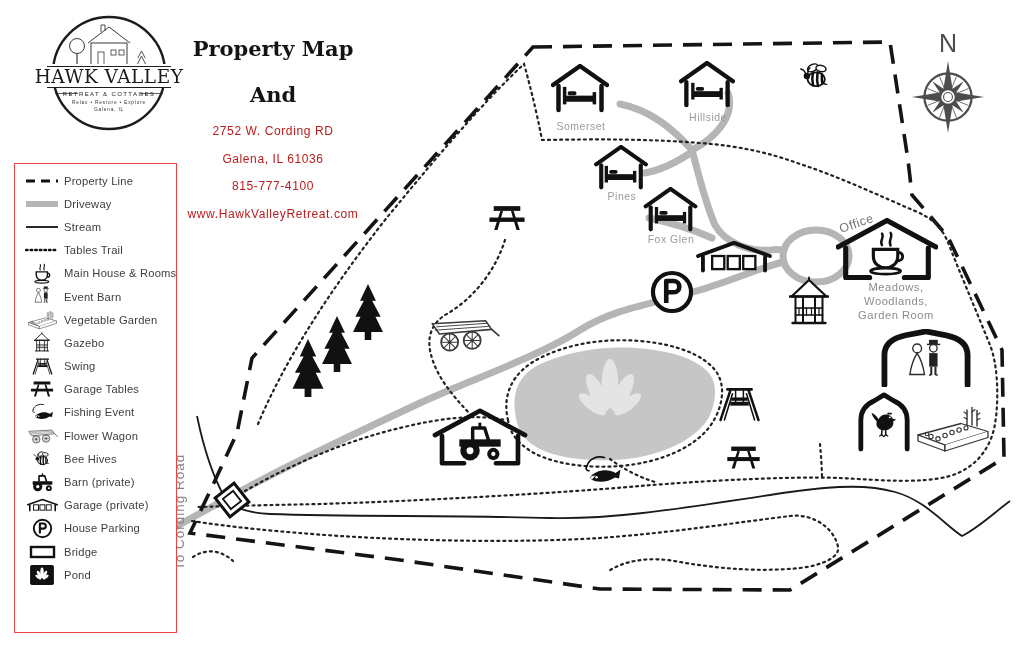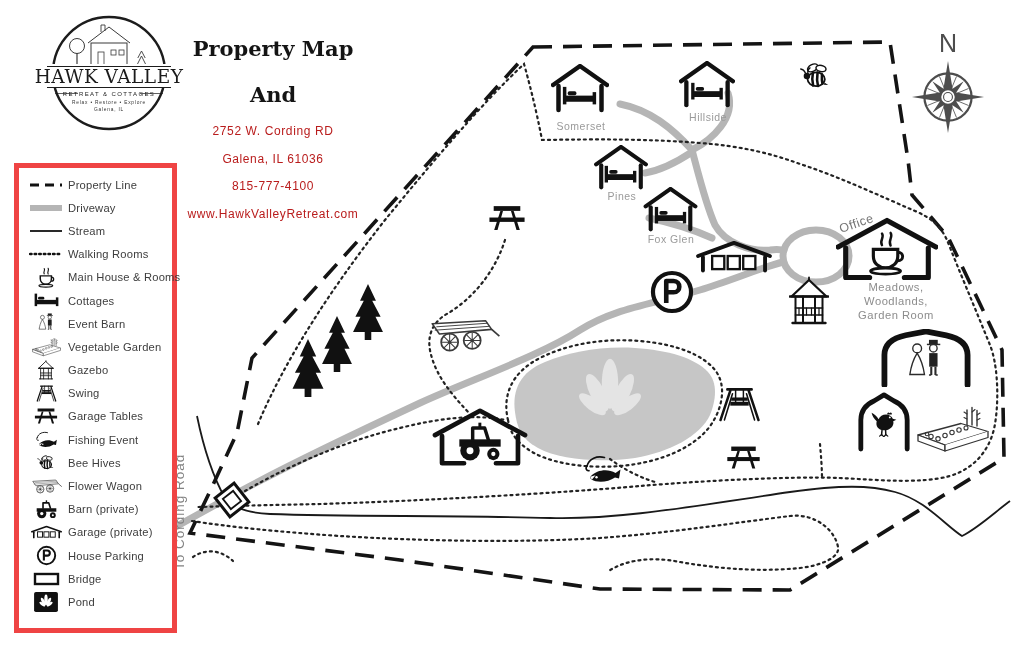--- a/index.html
+++ b/index.html
@@ -12,21 +12,21 @@
 
   
   .titleblock{position:absolute;left:168px;top:22px;width:210px;text-align:center;}
   .titleblock .tl{font-family:"DejaVu Serif",serif;font-weight:bold;font-size:21px;
                   line-height:38px;margin:8px;color:#141414;}
   .addr{margin-top:8px;}
   .addr p{margin:8px;font-size:12px;line-height:19.5px;letter-spacing:.6px;color:#b91c1c;}
 
   
   .legend{position:absolute;left:14px;top:163px;width:163px;height:470px;
-          border:5px solid #ef4444;background:#fff;box-sizing:border-box;padding-top:5px;}
+          border:1px solid #ef4444;background:#fff;box-sizing:border-box;padding-top:5px;}
   .lg-row{height:23.2px;display:flex;align-items:center;padding-left:5px;}
   .lg-ic{width:44px;display:flex;justify-content:center;align-items:center;flex:0 0 44px;color:#111;}
   .lg-label{font-size:11.2px;color:#3d3d3d;letter-spacing:.2px;white-space:nowrap;}
 
   
   .map-label{font-family:"Liberation Sans",sans-serif;font-size:10.5px;fill:#9a9a9a;
              letter-spacing:.5px;text-anchor:middle;}
   .house-label{font-family:"Liberation Sans",sans-serif;font-size:11.2px;fill:#8c8c8c;
                letter-spacing:.5px;text-anchor:middle;}
   .office-label{font-family:"Liberation Sans",sans-serif;font-size:12.5px;fill:#757575;letter-spacing:.5px;}
@@ -450,40 +450,32 @@
     </span>
         <span class="lg-label">Stream</span>
   </div>
 
   <div class="lg-row">
     <span class="lg-ic">
       <svg width="34" height="8">
             <line x1="1" y1="4" x2="33" y2="4" stroke="#111" stroke-width="2.4" stroke-dasharray="1.6 3" stroke-linecap="round"></line>
           </svg>
     </span>
-        <span class="lg-label">Walking Rooms</span>
+        <span class="lg-label">Tables Trail</span>
   </div>
 
   <div class="lg-row">
     <span class="lg-ic">
       <svg width="21" height="21" viewBox="0 0 32 32">
             <use href="#s-coffee" style="color:#111"></use>
           </svg>
     </span>
         <span class="lg-label">Main House &amp; Rooms</span>
   </div>
 
-  <div class="lg-row">
-    <span class="lg-ic">
-      <svg width="25" height="15" viewBox="0 0 40 24">
-            <use href="#s-bed" style="color:#111"></use>
-          </svg>
-    </span>
-        <span class="lg-label">Cottages</span>
-  </div>
 
   <div class="lg-row">
     <span class="lg-ic">
       <svg width="18" height="21" viewBox="0 0 38 44">
             <use href="#s-couple"></use>
           </svg>
     </span>
         <span class="lg-label">Event Barn</span>
   </div>
 
@@ -528,34 +520,34 @@
     <span class="lg-ic">
       <svg width="24" height="20" viewBox="0 0 40 34">
             <use href="#s-fish" style="color:#111"></use>
           </svg>
     </span>
         <span class="lg-label">Fishing Event</span>
   </div>
 
   <div class="lg-row">
     <span class="lg-ic">
+      <svg width="31" height="18" viewBox="0 0 70 40">
+            <use href="#s-wagon"></use>
+          </svg>
+    </span>
+        <span class="lg-label">Flower Wagon</span>
+  </div>
+
+  <div class="lg-row">
+    <span class="lg-ic">
       <svg width="19" height="18" viewBox="0 0 30 28">
             <use href="#s-bee" style="color:#111"></use>
           </svg>
     </span>
         <span class="lg-label">Bee Hives</span>
-  </div>
-
-  <div class="lg-row">
-    <span class="lg-ic">
-      <svg width="31" height="18" viewBox="0 0 70 40">
-            <use href="#s-wagon"></use>
-          </svg>
-    </span>
-        <span class="lg-label">Flower Wagon</span>
   </div>
 
   <div class="lg-row">
     <span class="lg-ic">
       <svg width="23" height="19" viewBox="0 0 36 30">
             <use href="#s-tractor" style="color:#111"></use>
           </svg>
     </span>
         <span class="lg-label">Barn (private)</span>
   </div>

